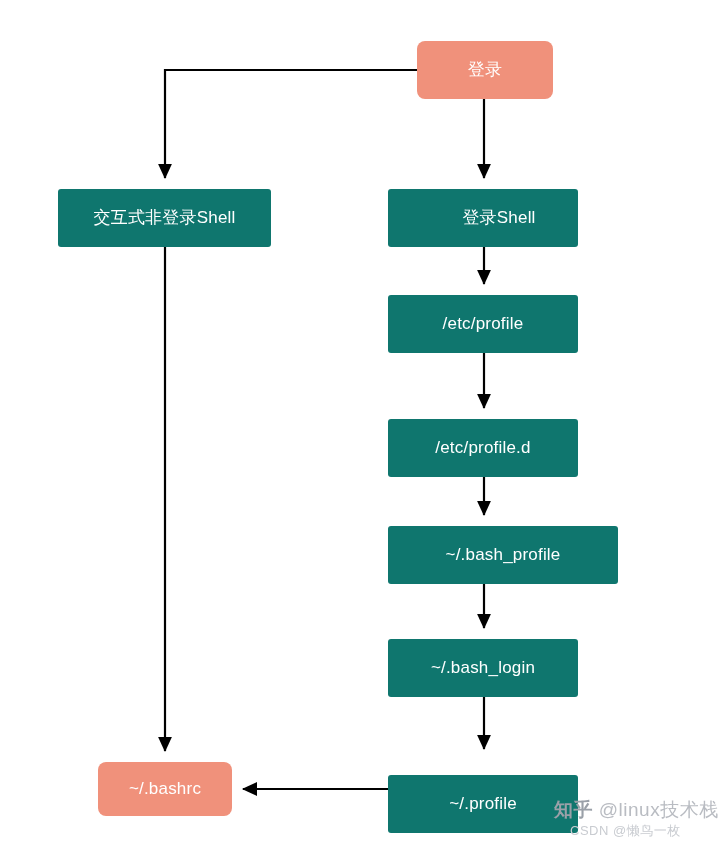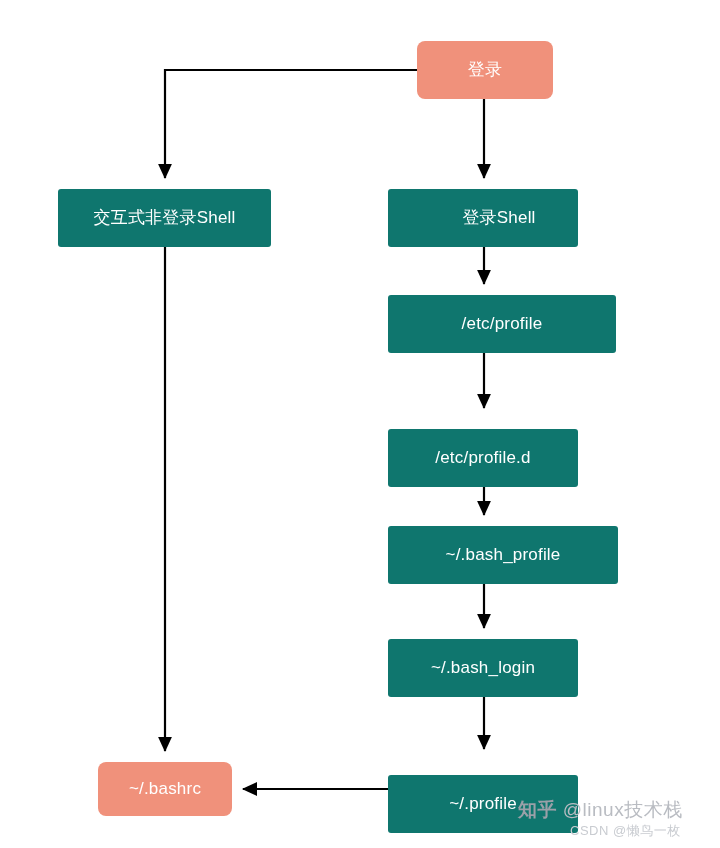--- a/index.html
+++ b/index.html
@@ -45,20 +45,21 @@
   .node.salmon {
     background: #f0917b;
     border-radius: 8px;
   }
   .watermark {
     position: absolute;
     color: #b9bcc2;
     font-size: 19px;
     letter-spacing: 0.5px;
     white-space: nowrap;
+    margin-left: 36px;
   }
   .watermark .zhihu-logo {
     color: #9aa0a8;
     font-weight: bold;
   }
   .watermark-sub {
     position: absolute;
     color: #c9ccd1;
     font-size: 13px;
     letter-spacing: 0.5px;
@@ -113,23 +114,23 @@
       <path d="M165,247 L165,751" fill="none" stroke="#000000" stroke-width="2.2" marker-end="url(#arrow)"></path>
     </g>
   </svg>
 
   <div class="node salmon" style="left:417px;top:41px;width:136px;height:58px;">登录</div>
 
   <div class="node blue" style="left:58px;top:189px;width:213px;height:58px;">交互式非登录Shell</div>
 
   <div class="node blue" style="left:388px;top:189px;width:190px;height:58px;padding-left:32px;">登录Shell</div>
 
-  <div class="node blue" style="left:388px;top:295px;width:228px;height:58px;">/etc/profile</div>
+  <div class="node blue" style="left:388px;top:295px;width:190px;height:58px;">/etc/profile</div>
 
-  <div class="node blue" style="left:388px;top:429px;width:190px;height:58px;">/etc/profile.d</div>
+  <div class="node blue" style="left:388px;top:419px;width:190px;height:58px;">/etc/profile.d</div>
 
   <div class="node blue" style="left:388px;top:526px;width:230px;height:58px;">~/.bash_profile</div>
 
   <div class="node blue" style="left:388px;top:639px;width:190px;height:58px;">~/.bash_login</div>
 
   <div class="node blue" style="left:388px;top:760px;width:190px;height:58px;margin-top:15px;">~/.profile</div>
 
   <div class="node salmon" style="left:98px;top:762px;width:134px;height:54px;">~/.bashrc</div>
 
   <div class="watermark" style="left:518px;top:797px;">

